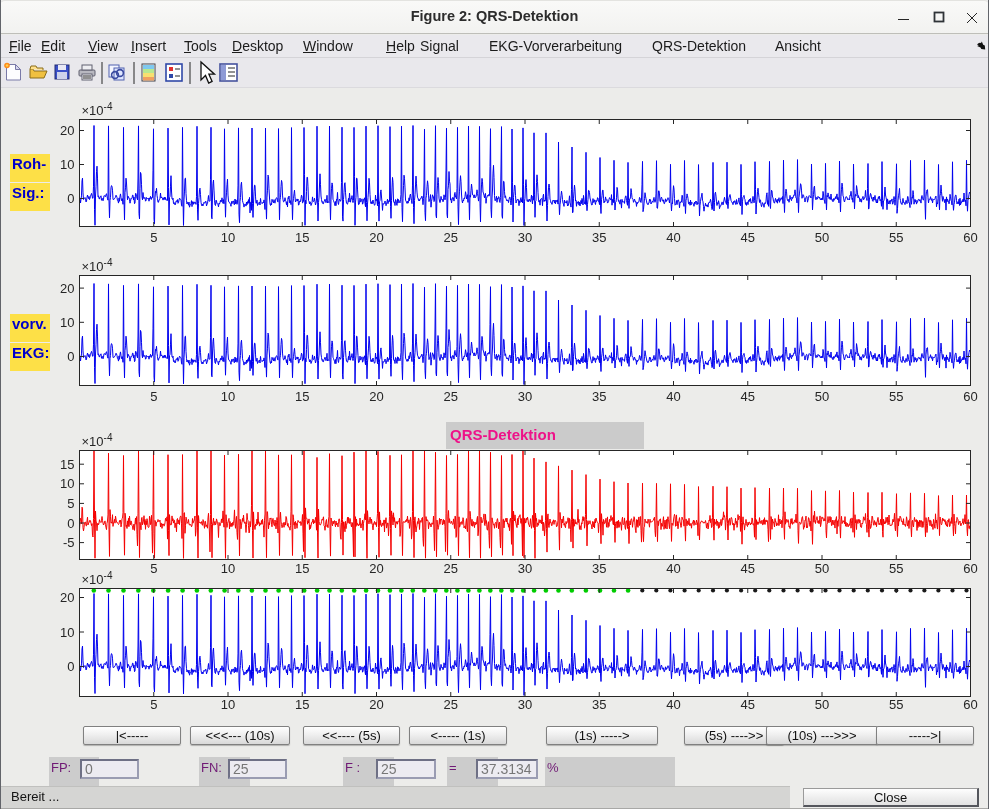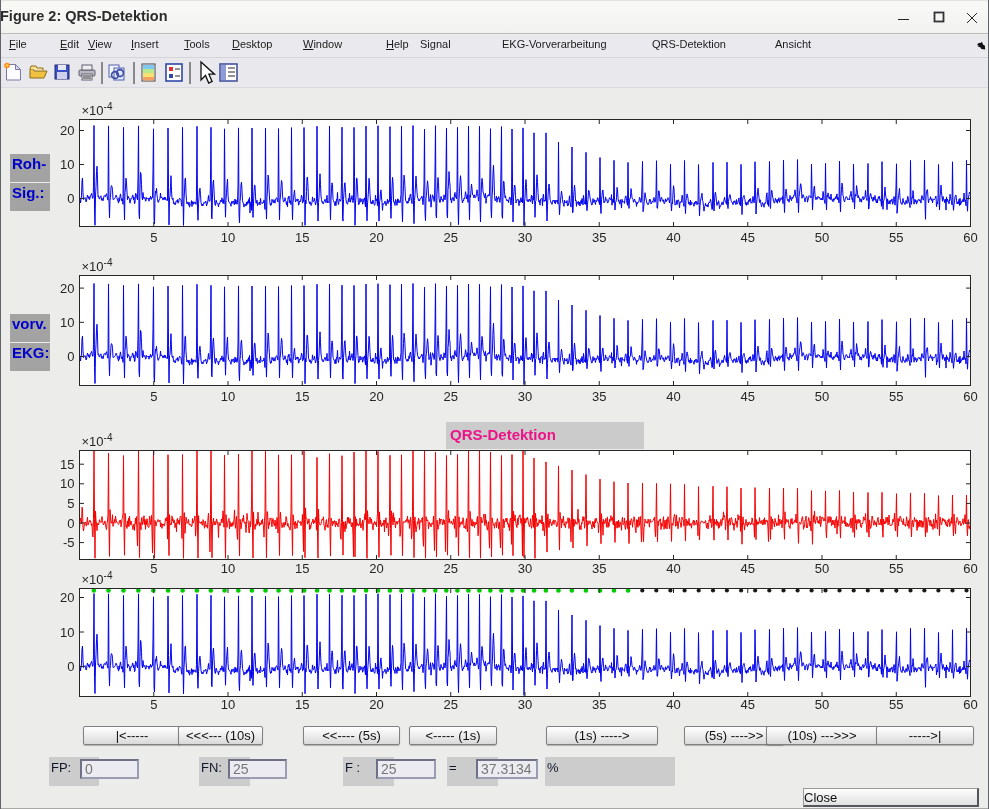--- a/index.html
+++ b/index.html
@@ -2,75 +2,75 @@
 <html><head><meta charset="utf-8"><style>
 * {margin:0;padding:0;box-sizing:border-box}
 html,body {width:989px;height:809px;overflow:hidden;background:#ececea;
  font-family:"Liberation Sans",sans-serif}
 #win {position:relative;width:989px;height:809px;background:#ececea}
 #eL,#eR {position:absolute;top:0;width:1px;height:809px;background:#62646a;z-index:50}
 #eL {left:0} #eR {left:988px}
 #titlebar {position:absolute;left:0;top:0;width:100%;height:34px;
  background:linear-gradient(#f9f9f8,#f2f2f0);border-bottom:1px solid #bebeb9;
  border-top:1px solid #e3e3e0;border-radius:5px 5px 0 0}
-#title {position:absolute;left:0;right:0;top:7px;
+#title {position:absolute;left:0;right:0;top:7px;text-align:center;
  font-size:14.5px;font-weight:bold;color:#2c2c2c}
 #menubar {position:absolute;left:0;top:35px;width:100%;height:22px;
- background:#eae9ed;font-size:11px;color:#1b1b1b}
+ background:#eae9ed;font-size:14px;color:#1b1b1b}
 #toolbar {position:absolute;left:0;top:57px;width:100%;height:31px;
  background:#e9e8ec;border-top:1px solid #d5d4d8;border-bottom:1px solid #dbdade}
 #plots {position:absolute;left:0;top:0;width:989px;height:809px;pointer-events:none}
-.rowlab {position:absolute;width:40px;height:28px;background:#a3a3a3;
+.rowlab {position:absolute;width:40px;height:28px;background:#fde047;
  color:#0000cc;font-weight:bold;font-size:15px;padding-left:2px;line-height:19px}
 .nbtn {position:absolute;top:726px;height:19px;border:1px solid #808080;
  border-radius:2px;background:linear-gradient(#ffffff,#efefef 45%,#d9d9d9);
  font-size:13px;text-align:center;line-height:17px;color:#101010;
  box-shadow:0 1px 1px rgba(0,0,0,.25)}
 .glab {position:absolute;top:757px;height:29px;background:#cccccc;
- font-size:13px;color:#0f172a;padding-left:2px;padding-top:3px}
+ font-size:13px;color:#701a75;padding-left:2px;padding-top:3px}
 .fld {position:absolute;top:759px;height:20px;background:#ecebf1;
  border:2px solid;border-color:#6e7085 #9a9cb2 #9a9cb2 #6e7085;
  font-size:14px;color:#777;padding-left:3px;line-height:16px}
 #statusbar {position:absolute;left:0;top:786px;width:790px;height:23px;
  background:#d5d5d3;border-top:1px solid #c0c0be;font-size:13px;color:#141414;
  padding:2px 0 0 11px}
 #bottomedge {position:absolute;left:0;top:808px;width:100%;height:1px;background:#a8a8a6}
 #closebtn {position:absolute;left:803px;top:788px;width:176px;height:19px;
  background:linear-gradient(#fefefe,#ececec 60%,#e2e2e2);border:1px solid #9a9a9a;
  border-right:2px solid #54565c;border-bottom:2px solid #54565c;
- font-size:13px;text-align:left;line-height:17px;color:#101010}
+ font-size:13px;text-align:center;line-height:17px;color:#101010}
 #qrstitle {position:absolute;left:446px;top:422px;width:198px;height:27px;
  background:#cbcbcb;color:#ee1289;font-weight:bold;font-size:15px;
  padding:4px 0 0 4px}
 svg text {font-family:"Liberation Sans",sans-serif;font-size:13px;fill:#262626}
 svg line {stroke:#262626;stroke-width:1}
 </style></head><body>
 <div id="win">
  <div id="eL"></div>
     <div id="eR"></div>
  <div id="titlebar">
   <div id="title">Figure 2: QRS-Detektion</div>
   <svg width="989" height="34" style="position:absolute;left:0;top:0">
    <line x1="898" y1="18.5" x2="909" y2="18.5" stroke="#2f3337" stroke-width="2"></line>
    <rect x="934.5" y="11.5" width="9" height="9" fill="none" stroke="#2f3337" stroke-width="1.8"></rect>
    <line x1="967" y1="12" x2="977" y2="22" stroke="#2f3337" stroke-width="1.8"></line>
    <line x1="977" y1="12" x2="967" y2="22" stroke="#2f3337" stroke-width="1.8"></line>
   </svg>
  </div>
  <div id="menubar">
       <span style="position:absolute;left:9px;top:3px"><u>F</u>ile</span>
-      <span style="position:absolute;left:60px;top:3px"><u>E</u>dit</span>
+      <span style="position:absolute;left:41px;top:3px"><u>E</u>dit</span>
       <span style="position:absolute;left:88px;top:3px"><u>V</u>iew</span>
       <span style="position:absolute;left:131px;top:3px"><u>I</u>nsert</span>
       <span style="position:absolute;left:184px;top:3px"><u>T</u>ools</span>
       <span style="position:absolute;left:232px;top:3px"><u>D</u>esktop</span>
       <span style="position:absolute;left:303px;top:3px"><u>W</u>indow</span>
       <span style="position:absolute;left:386px;top:3px"><u>H</u>elp</span>
       <span style="position:absolute;left:420px;top:3px">Signal</span>
-      <span style="position:absolute;left:502px;top:3px">EKG-Vorverarbeitung</span>
+      <span style="position:absolute;left:489px;top:3px">EKG-Vorverarbeitung</span>
       <span style="position:absolute;left:652px;top:3px">QRS-Detektion</span>
       <span style="position:absolute;left:775px;top:3px">Ansicht</span>
   <svg width="10" height="10" style="position:absolute;right:3px;top:6px">
         <path d="M1 3.5 q2 -2.5 4 -1.5 l0.8 -1.6 1.4 3.4 1.6 0.8 0.4 3.9 -3.9 -0.4 -0.8 -1.6 -3.4 -1.4 1.6 -0.8 q-1.5 -0.5 -1.7 -0.8 z" fill="#111"></path>
       </svg>
  </div>
  <div id="toolbar"><svg width="250" height="30">
 <g>
  <path d="M8 65 Z"></path>
 
@@ -419,30 +419,31 @@
         <line x1="79.0" y1="631.50" x2="83.5" y2="631.50"></line>
         <line x1="970.0" y1="631.50" x2="965.5" y2="631.50"></line>
         <text x="74.0" y="636.00" text-anchor="end">10</text>
         <line x1="79.0" y1="597.00" x2="83.5" y2="597.00"></line>
         <line x1="970.0" y1="597.00" x2="965.5" y2="597.00"></line>
         <text x="74.0" y="601.50" text-anchor="end">20</text>
         <text x="81.0" y="583.50" text-anchor="start">×10<tspan dy="-5" font-size="10">-4</tspan></text>
       </g>
  </svg>
  <div class="nbtn" style="left:83px;width:98px">|&lt;-----</div>
-    <div class="nbtn" style="left:178px;width:85px">&lt;&lt;&lt;--- (10s)</div>
+    <div class="nbtn" style="left:190px;width:100px">&lt;&lt;&lt;--- (10s)</div>
     <div class="nbtn" style="left:303px;width:97px">&lt;&lt;---- (5s)</div>
-    <div class="nbtn" style="left:409px;width:88px">&lt;----- (1s)</div>
+    <div class="nbtn" style="left:409px;width:98px">&lt;----- (1s)</div>
     <div class="nbtn" style="left:546px;width:112px">(1s) -----&gt;</div>
     <div class="nbtn" style="left:684px;width:100px">(5s) ----&gt;&gt;</div>
     <div class="nbtn" style="left:766px;width:112px">(10s) ---&gt;&gt;&gt;</div>
     <div class="nbtn" style="left:876px;width:98px">-----&gt;|</div>
  <div class="glab" style="left:49px;width:50px">FP:</div>
     <div class="glab" style="left:199px;width:51px">FN:</div>
     <div class="glab" style="left:343px;width:51px">F :</div>
     <div class="glab" style="left:447px;width:51px">=</div>
     <div class="glab" style="left:545px;width:130px">%</div>
  <div class="fld" style="left:80px;width:59px">0</div>
     <div class="fld" style="left:228px;width:59px">25</div>
     <div class="fld" style="left:376px;width:60px">25</div>
     <div class="fld" style="left:476px;width:62px">37.3134</div>
+ <div id="statusbar">Bereit ...</div>
  <div id="closebtn">Close</div>
  <div id="bottomedge"></div>
 </div>
 </body></html>

